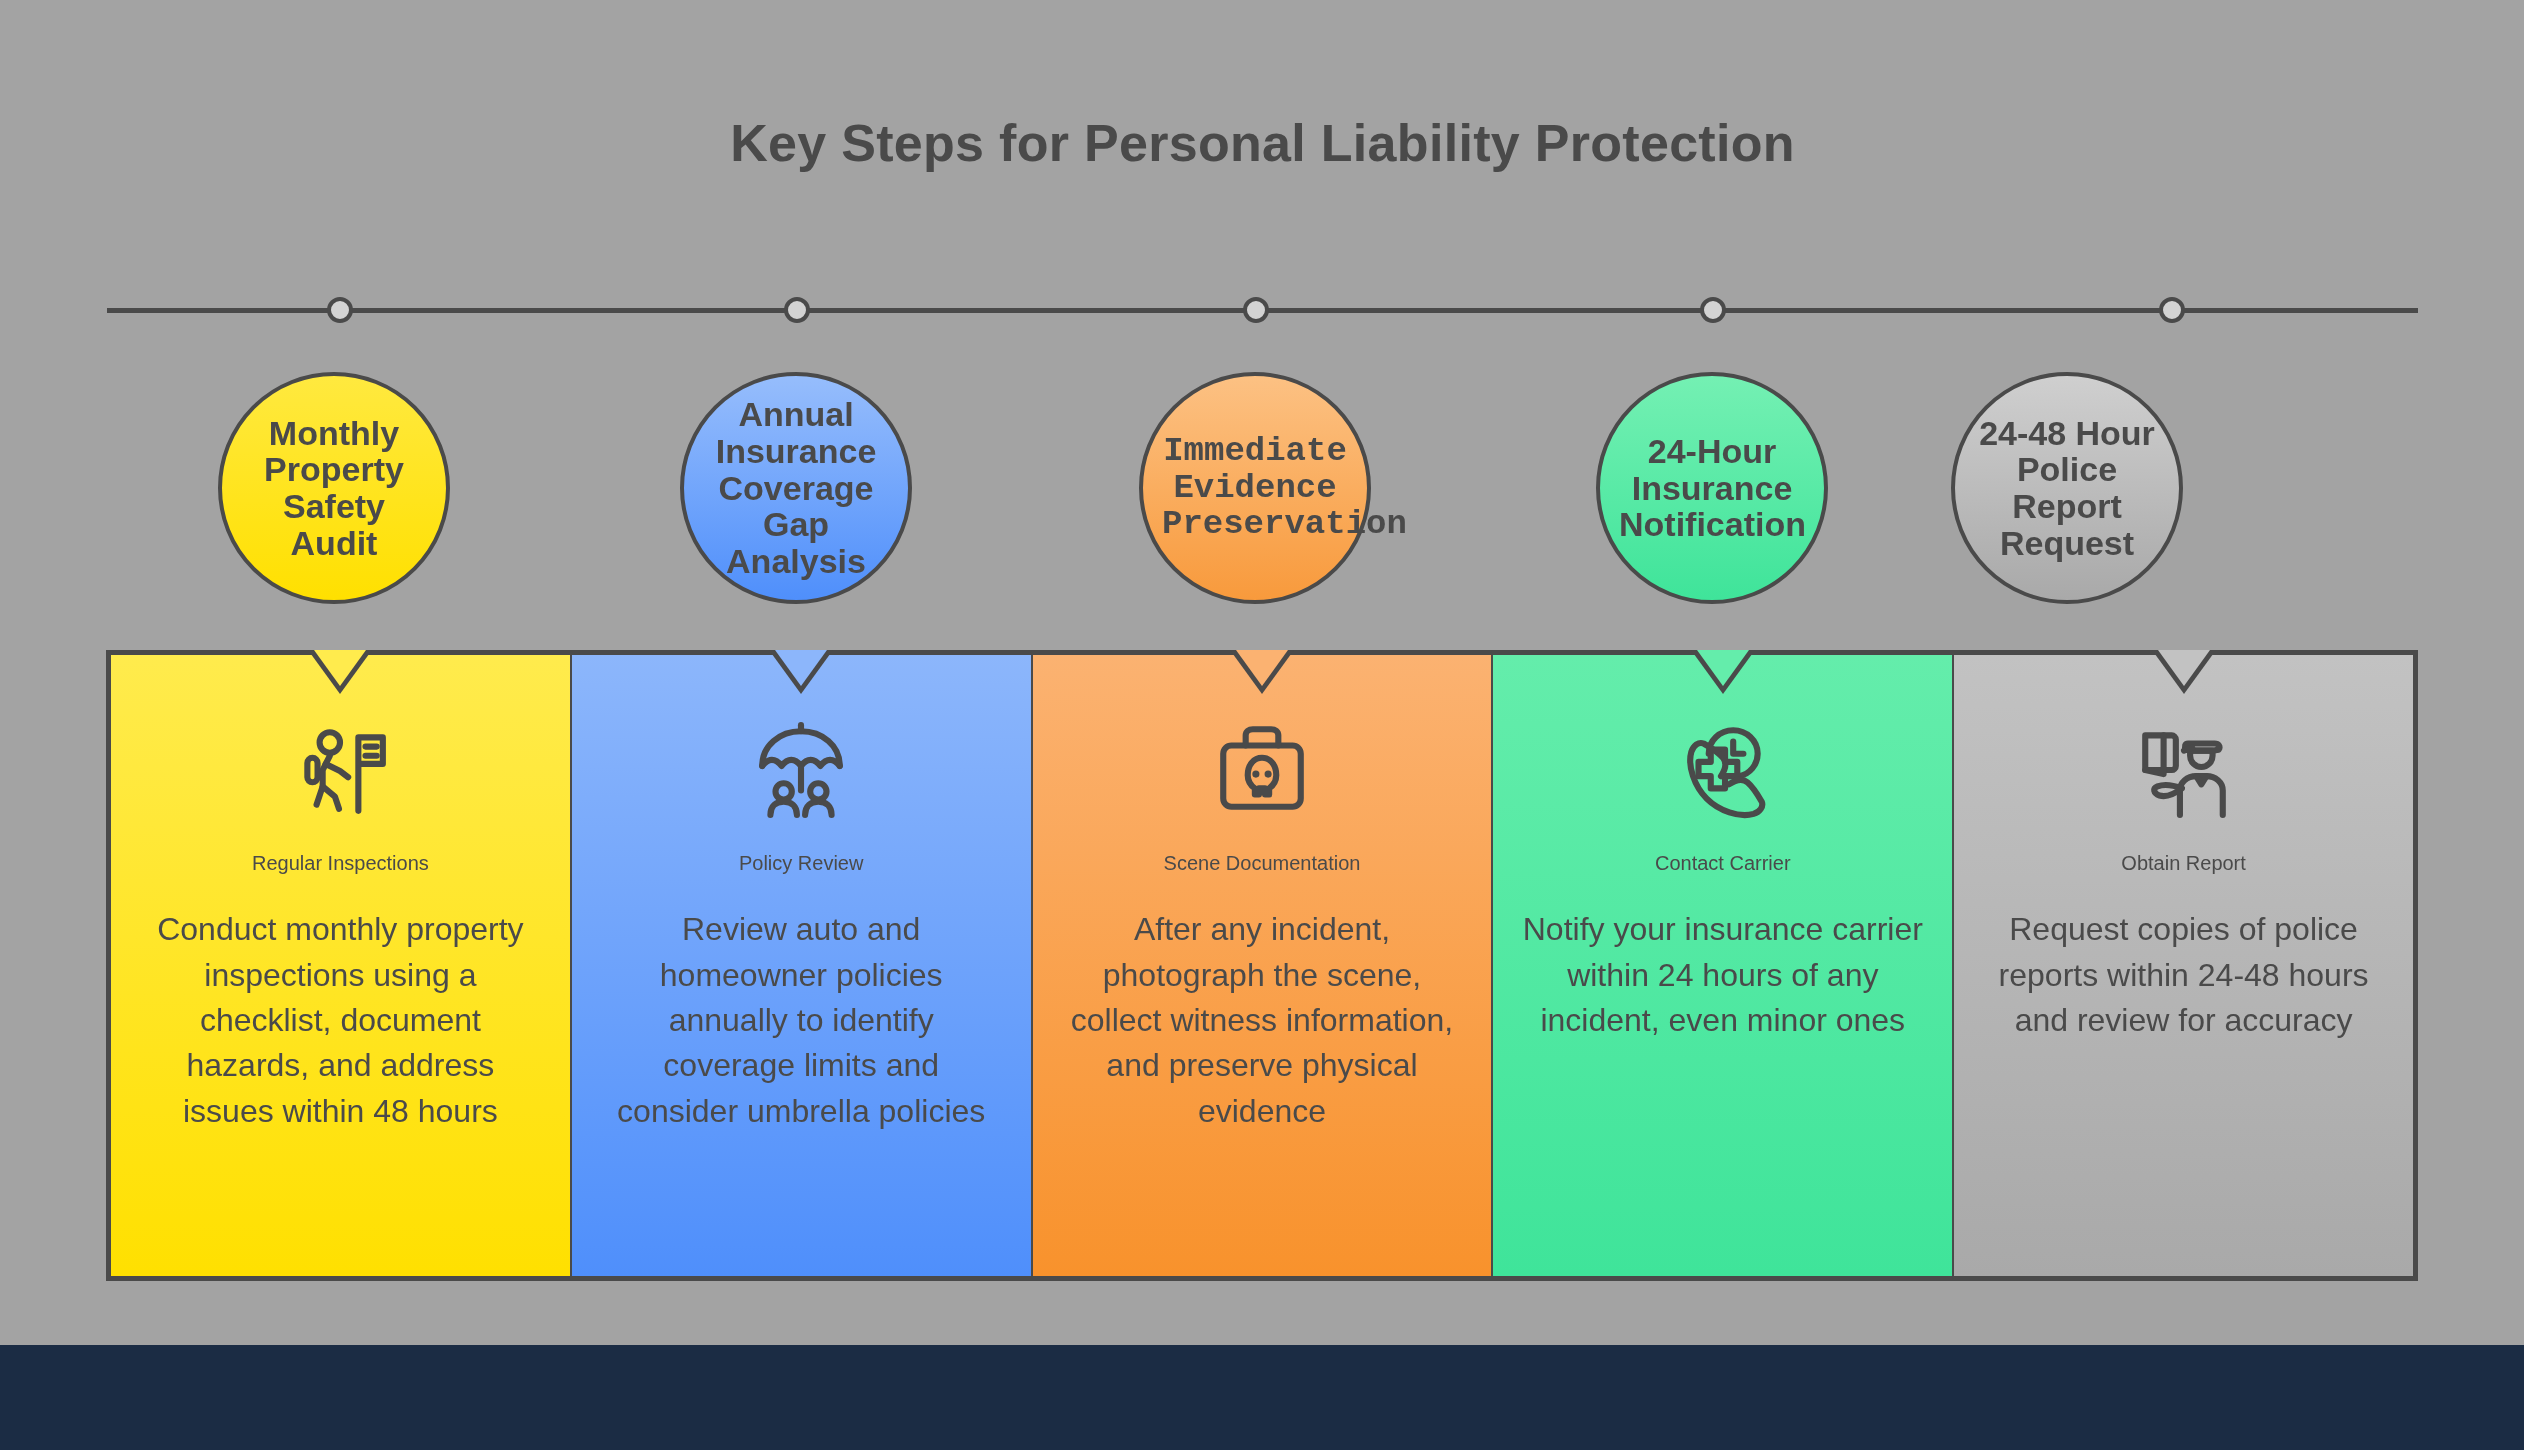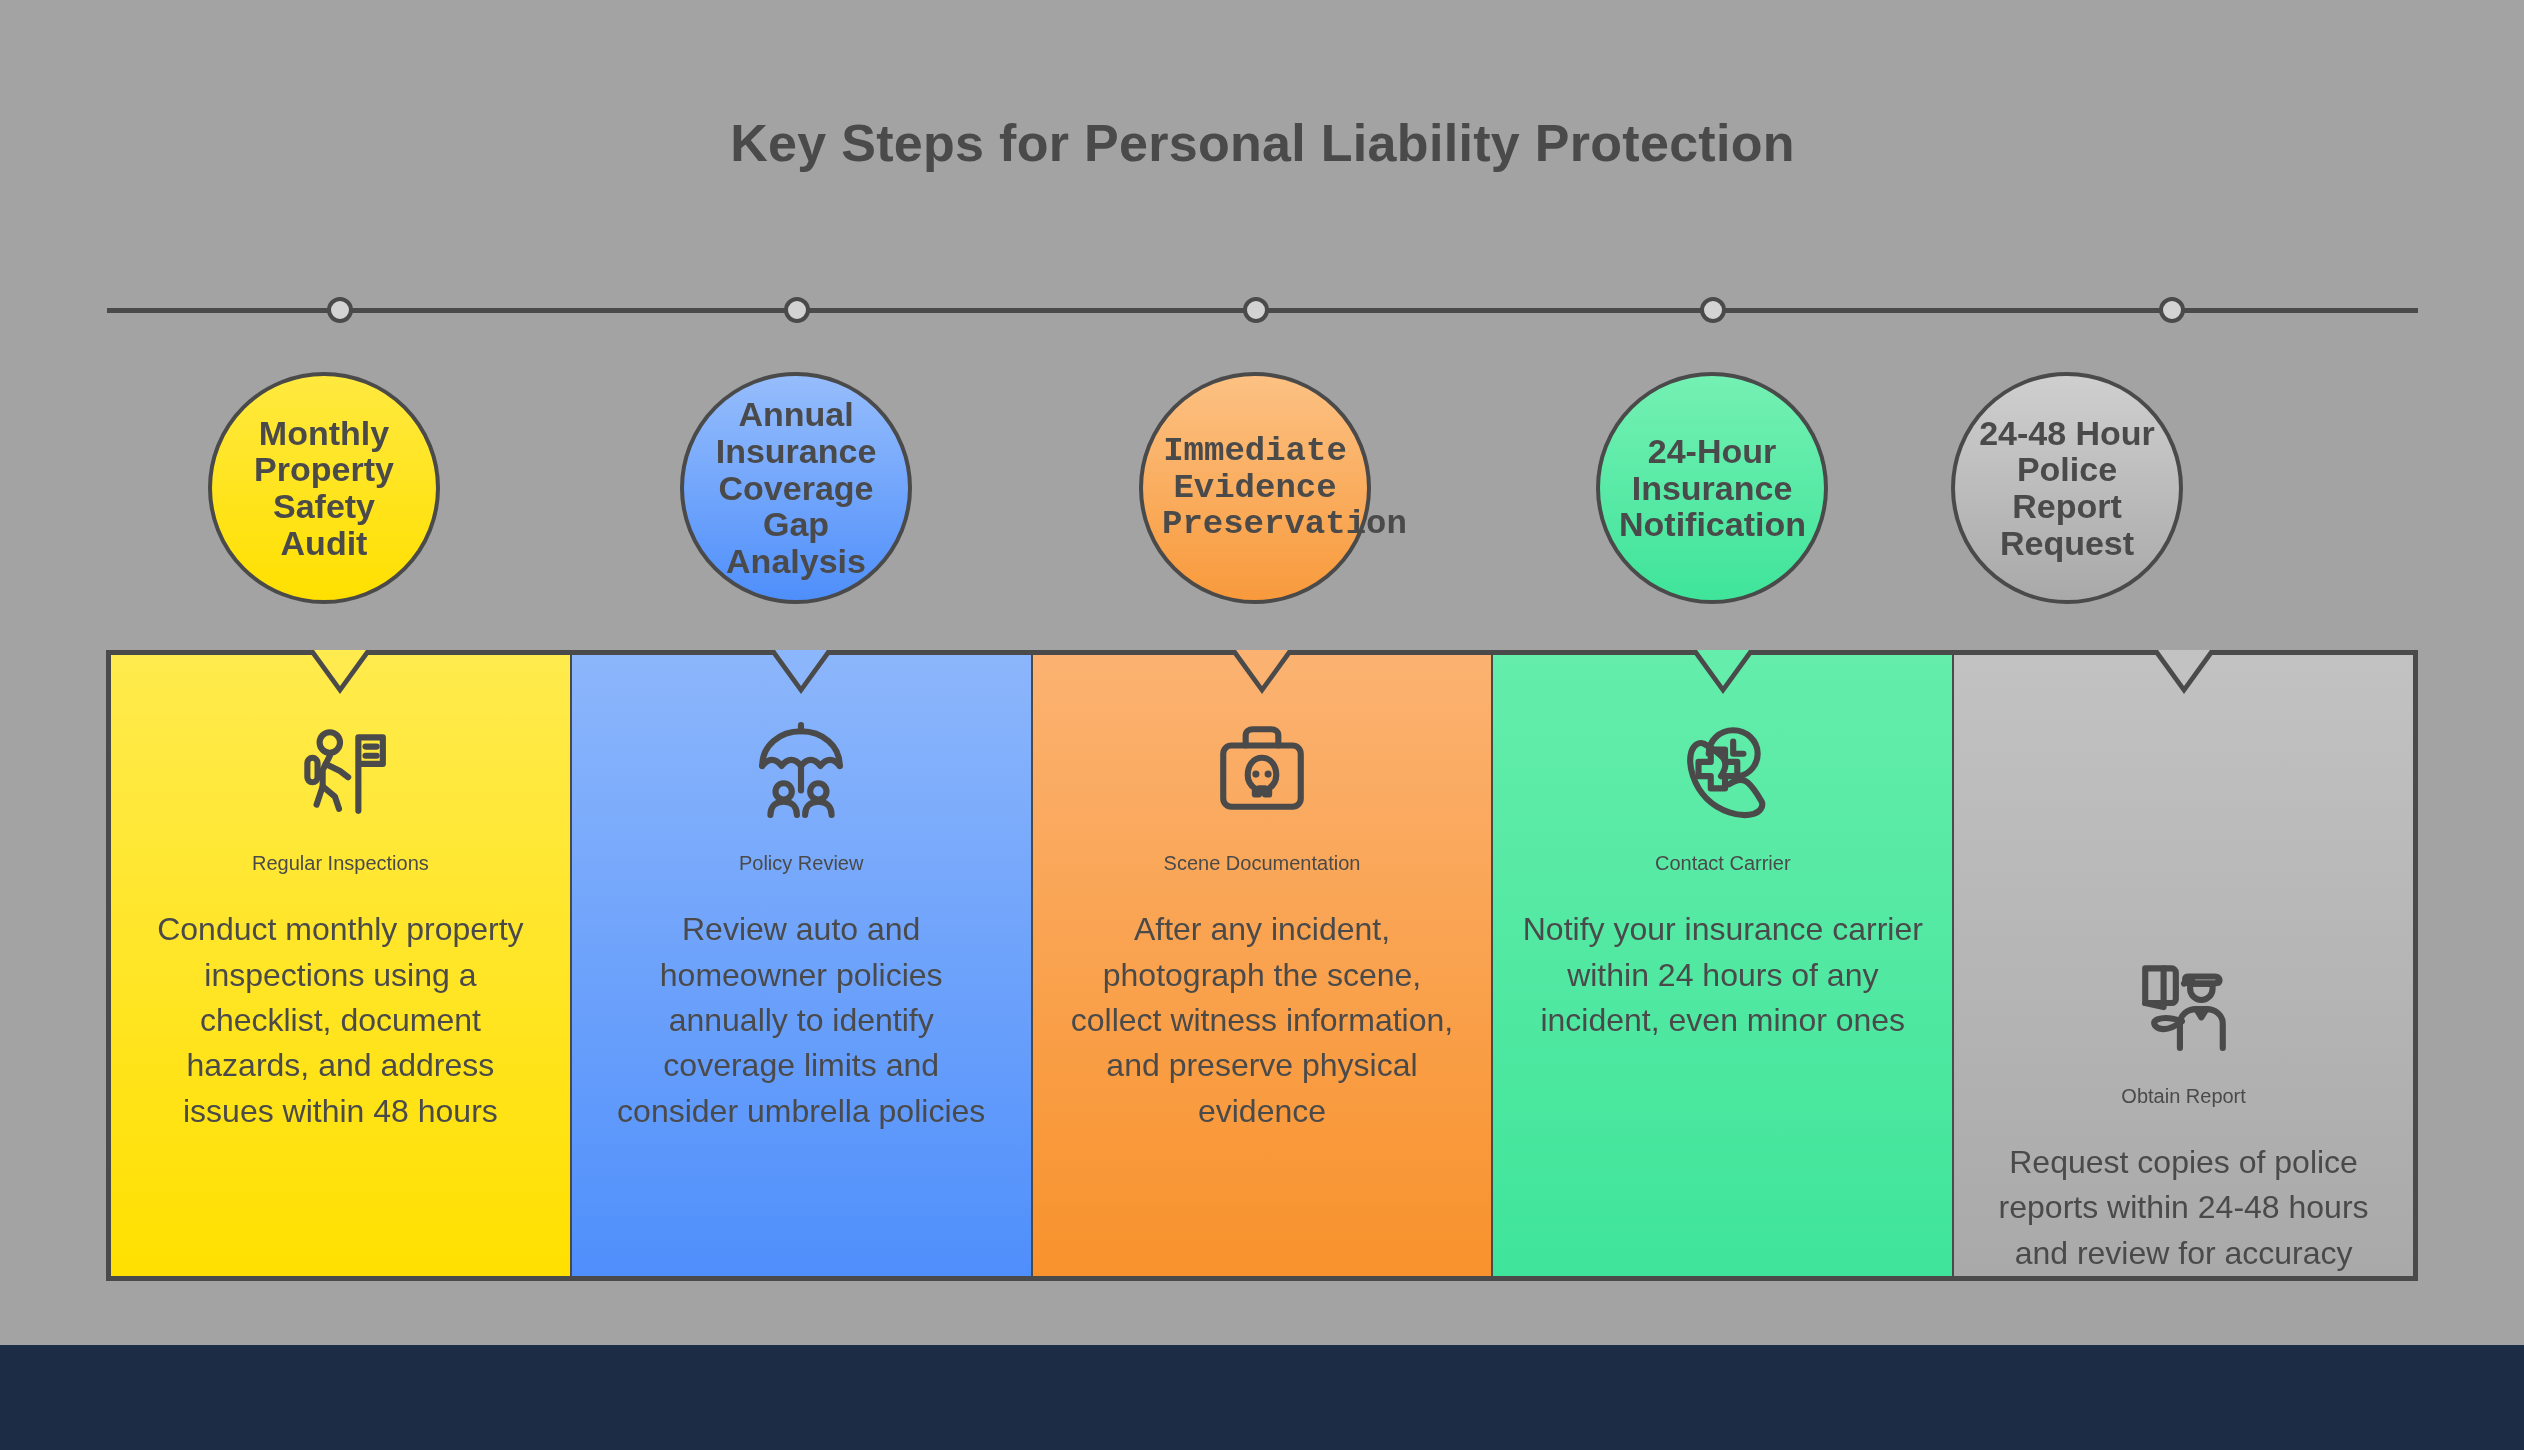--- a/index.html
+++ b/index.html
@@ -58,21 +58,21 @@
     font-size:34px;
     font-weight:bold;
     color:#4a4a4a;
     text-align:center;
     line-height:1.08;
     width:186px;
     white-space:normal;
     overflow:visible;
   }
 
-  .c1 { background:linear-gradient(180deg,#ffe93f 0%,#ffe000 100%); left:208px; }
+  .c1 { background:linear-gradient(180deg,#ffe93f 0%,#ffe000 100%); left:218px; }
   .c2 { background:linear-gradient(180deg,#96bdfc 0%,#4f8ffb 100%); left:680px; }
   .c3 { background:linear-gradient(180deg,#fcc183 0%,#f89a3c 100%); left:1139px;font-family:Liberation Mono, monospace; }
   .c4 { background:linear-gradient(180deg,#74f0b3 0%,#3fe49a 100%); left:1596px; }
   .c5 { background:linear-gradient(180deg,#cfcfcf 0%,#a9a9a9 100%); left:1951px; }
 
   
   .cards {
     position:absolute;
     left:106px; top:650px;
     width:2312px; height:631px;
@@ -84,21 +84,21 @@
     position:relative;
     flex:1 1 0;
     height:100%;
     padding:54px 29px 0 29px;
     display:flex;
     flex-direction:column;
     align-items:center;
     border-right:2.8px solid #4a4a4a;
     overflow:visible;
   }
-  .card:last-child { border-right:none;justify-content:flex-end; }
+  .card:last-child { border-right:none; }
 
   .card.k1 { background:linear-gradient(180deg,#ffeb4d 0%,#ffe000 100%); }
   .card.k2 { background:linear-gradient(180deg,#8cb6fb 0%,#4f8ffb 100%); }
   .card.k3 { background:linear-gradient(180deg,#fbb271 0%,#f8922c 100%); }
   .card.k4 { background:linear-gradient(180deg,#64edab 0%,#3fe49a 100%); }
   .card.k5 { background:linear-gradient(180deg,#c2c2c2 0%,#a9a9a9 100%); }
 
   
   .notch {
     position:absolute;

